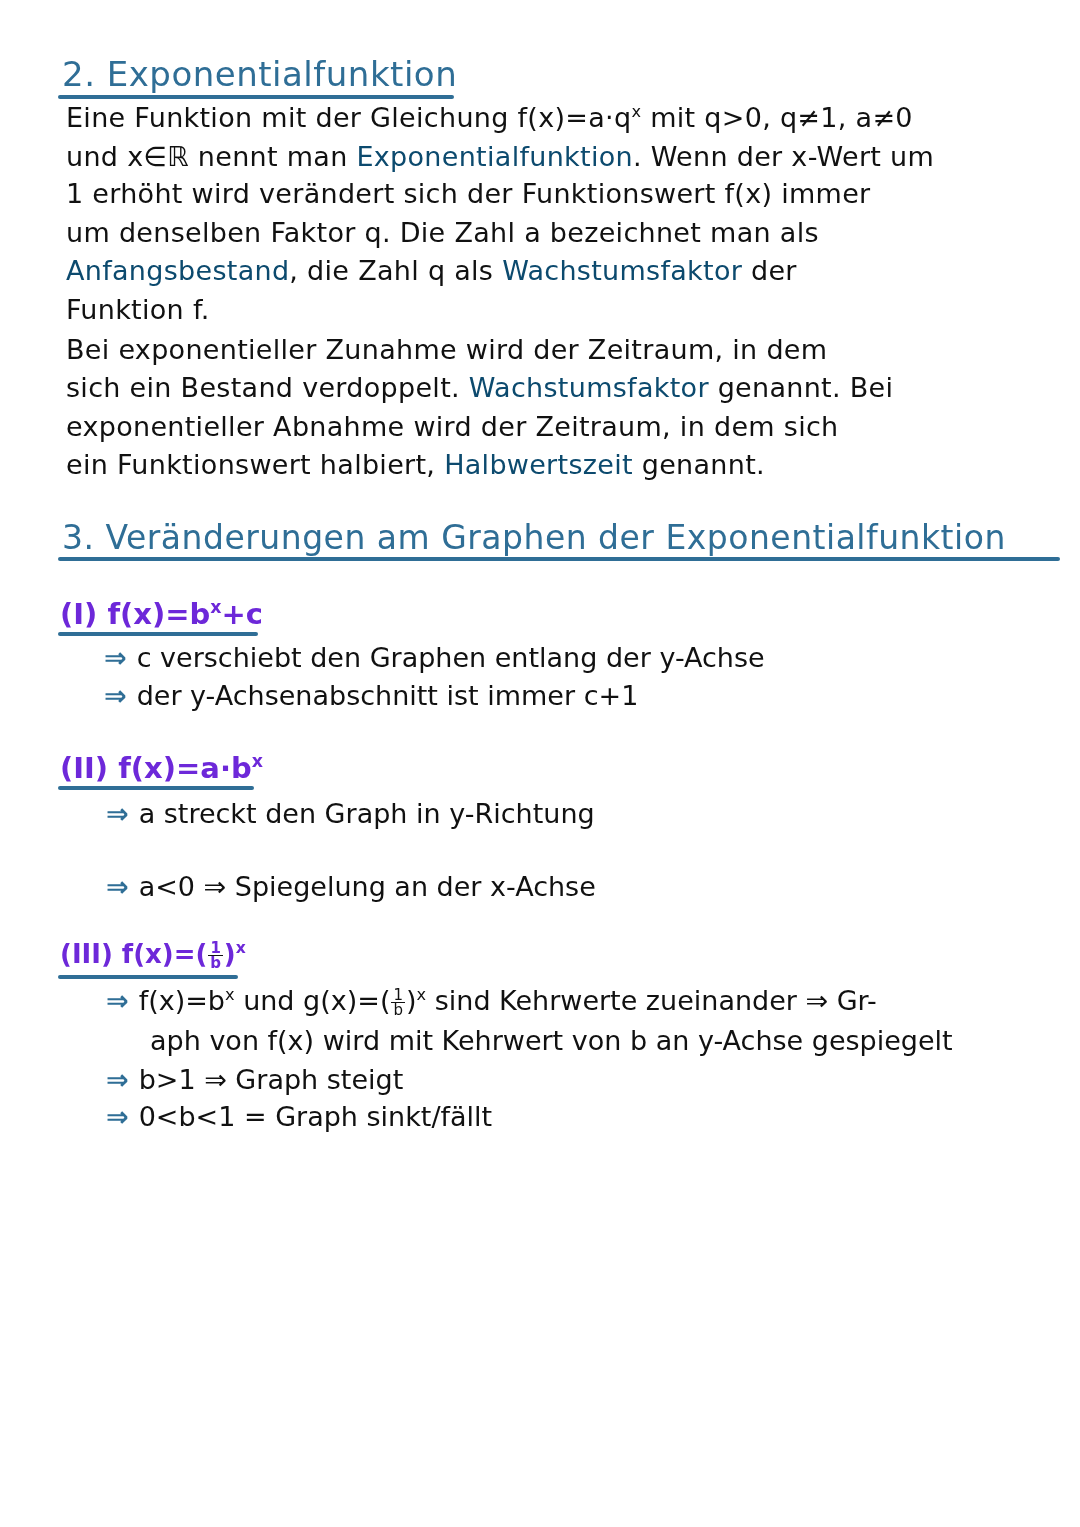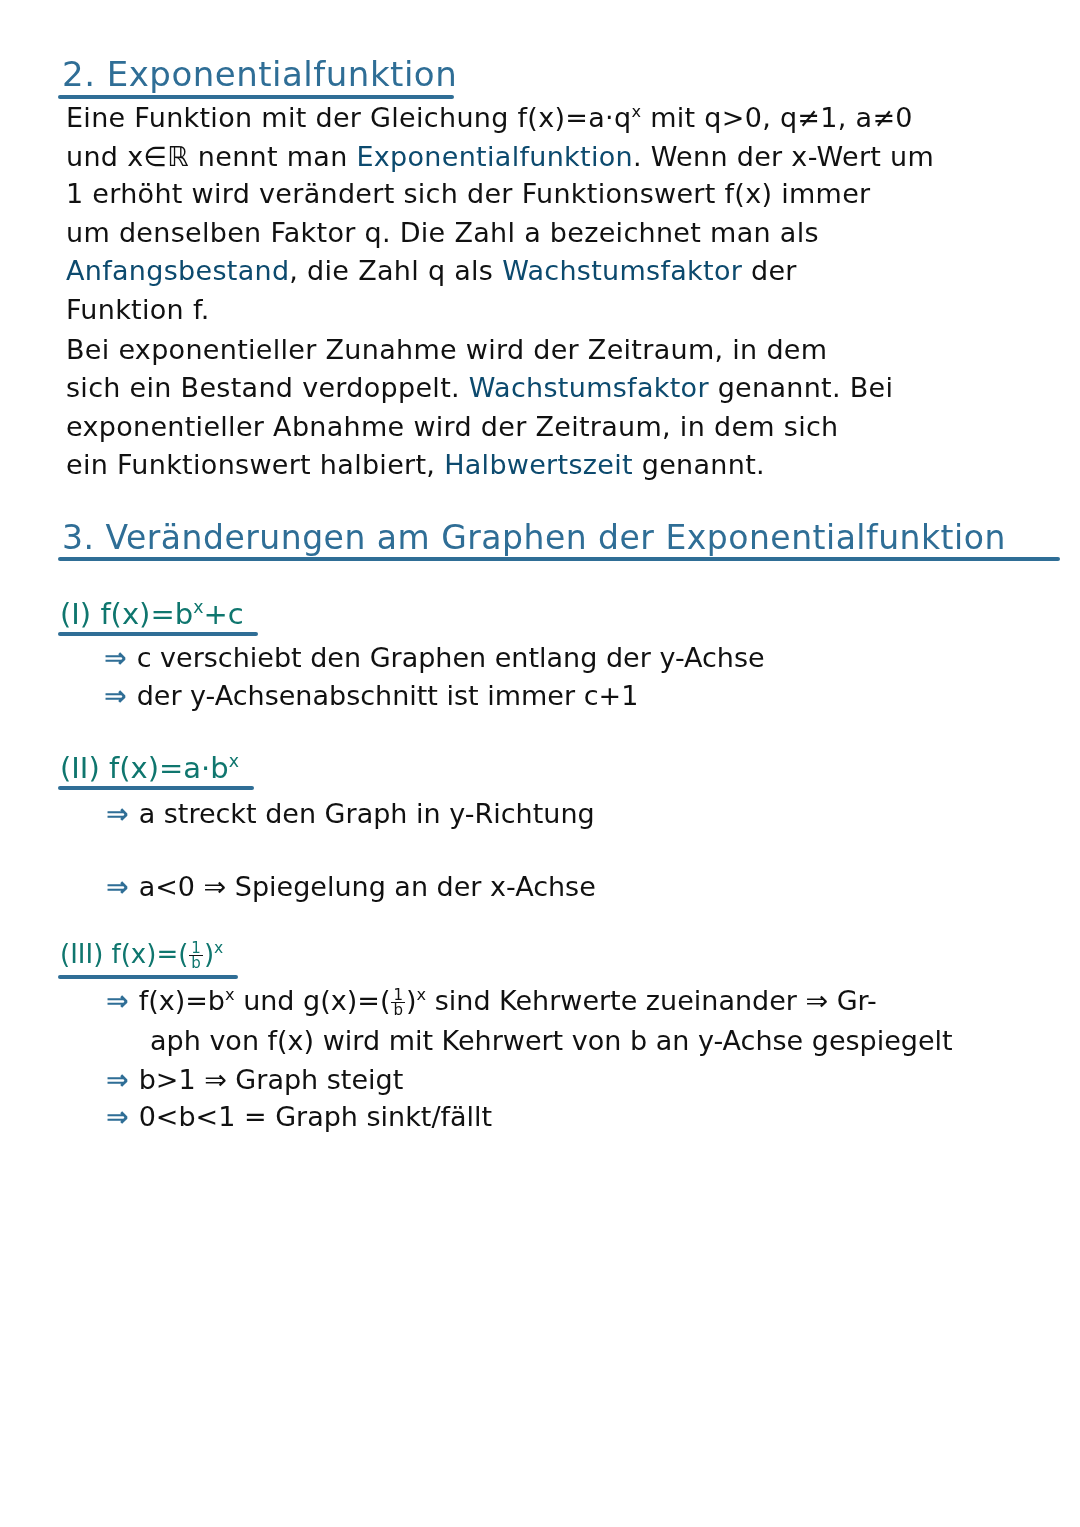--- a/index.html
+++ b/index.html
@@ -8,21 +8,21 @@
   .page { position: absolute; left: 0; top: 0; width: 1080px; height: 1214px; }
 
   .h2 { position: absolute; font-size: 34px; color: #2f6e96; letter-spacing: 0.5px;
         line-height: 40px; white-space: nowrap; }
   .h2-underline { position: absolute; height: 4px; background: #2f6e96; border-radius: 2px; }
 
   .line { position: absolute; left: 66px; font-size: 27px; line-height: 36px;
           white-space: nowrap; color: #111; letter-spacing: 0.3px; }
   .term { color: #0c4a6e; }
 
-  .sub { position: absolute; font-size: 29px; line-height: 36px; white-space: nowrap; color: #0f766e; }
+  .sub { position: absolute; font-size: 29px; line-height: 36px; white-space: nowrap; color: #6d28d9; font-weight: bold; }
   .sub-underline { position: absolute; height: 4px; background: #2f6e96; border-radius: 2px; }
   sup { font-size: 60%; vertical-align: super; line-height: 0; }
   .frac { display: inline-block; vertical-align: middle; text-align: center; font-size: 15px; line-height: 14px; margin: 0 1px; }
   .frac span { display: block; }
   .frac .num { border-bottom: 1.5px solid #111; padding: 0 2px; }
 
   .bullet { position: absolute; font-size: 27px; line-height: 34px; white-space: nowrap; color: #111; }
   .arrow { color: #2f6e96; font-weight: bold; margin-right: 10px; }
 </style>
 </head>

